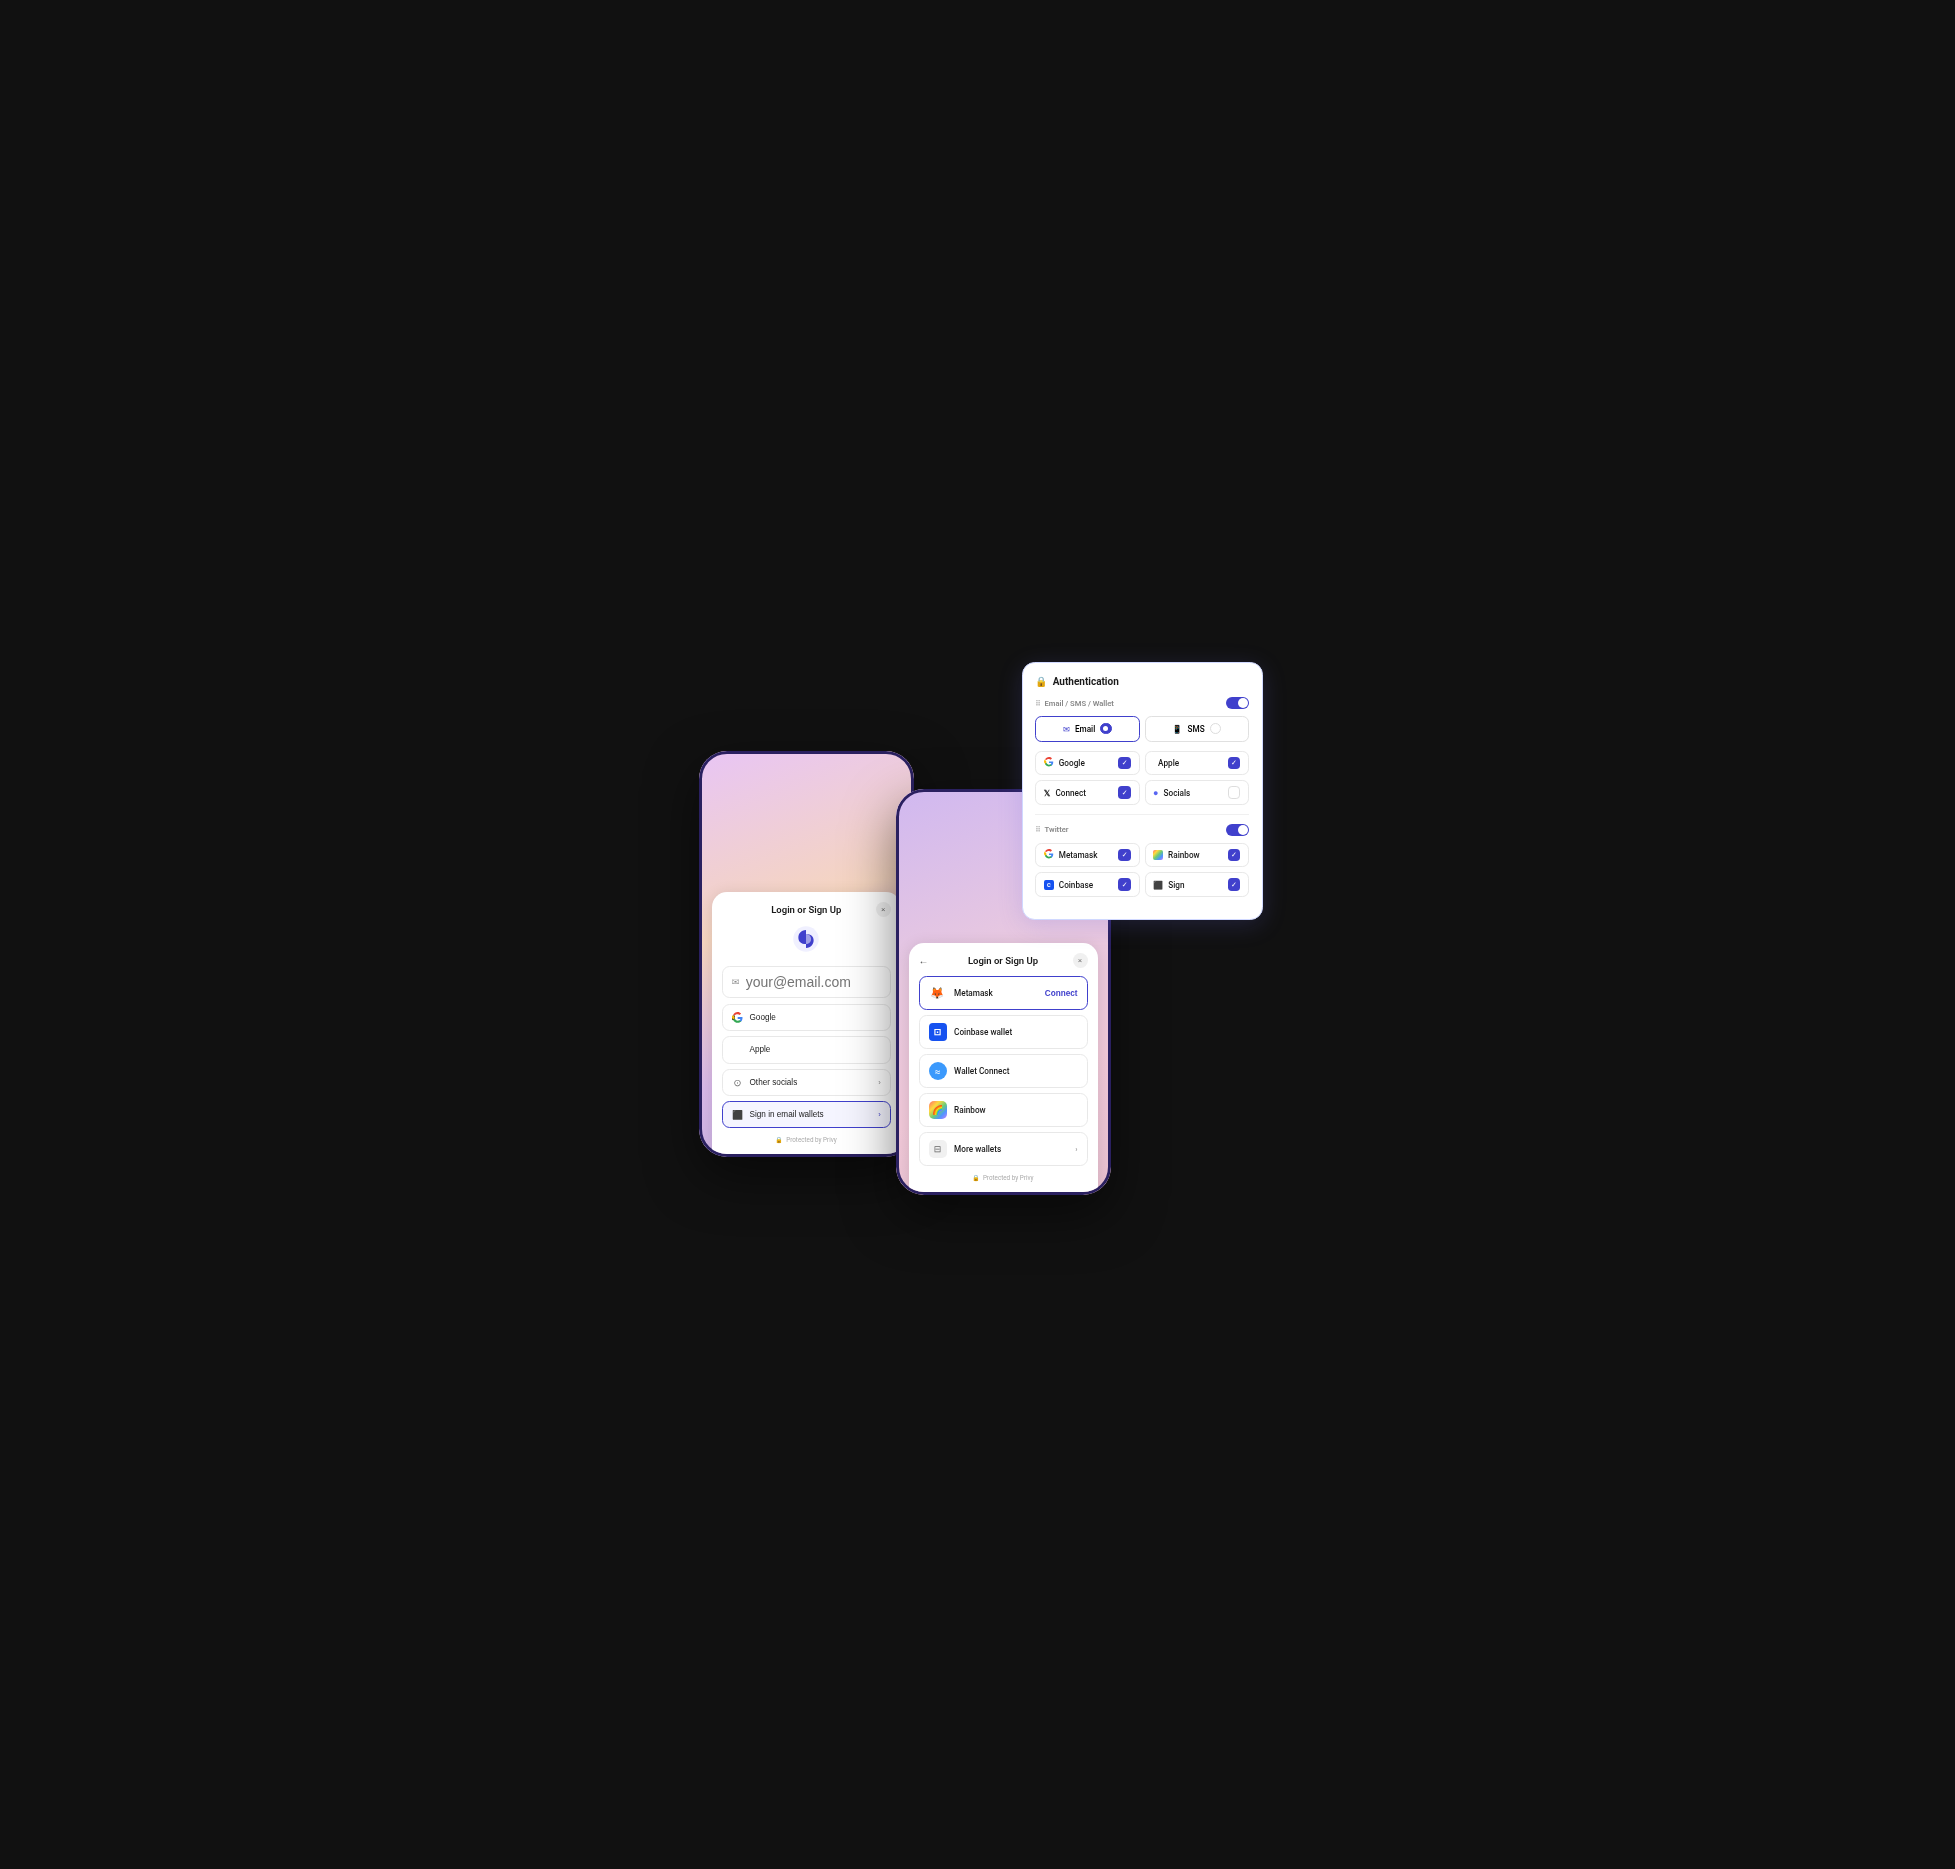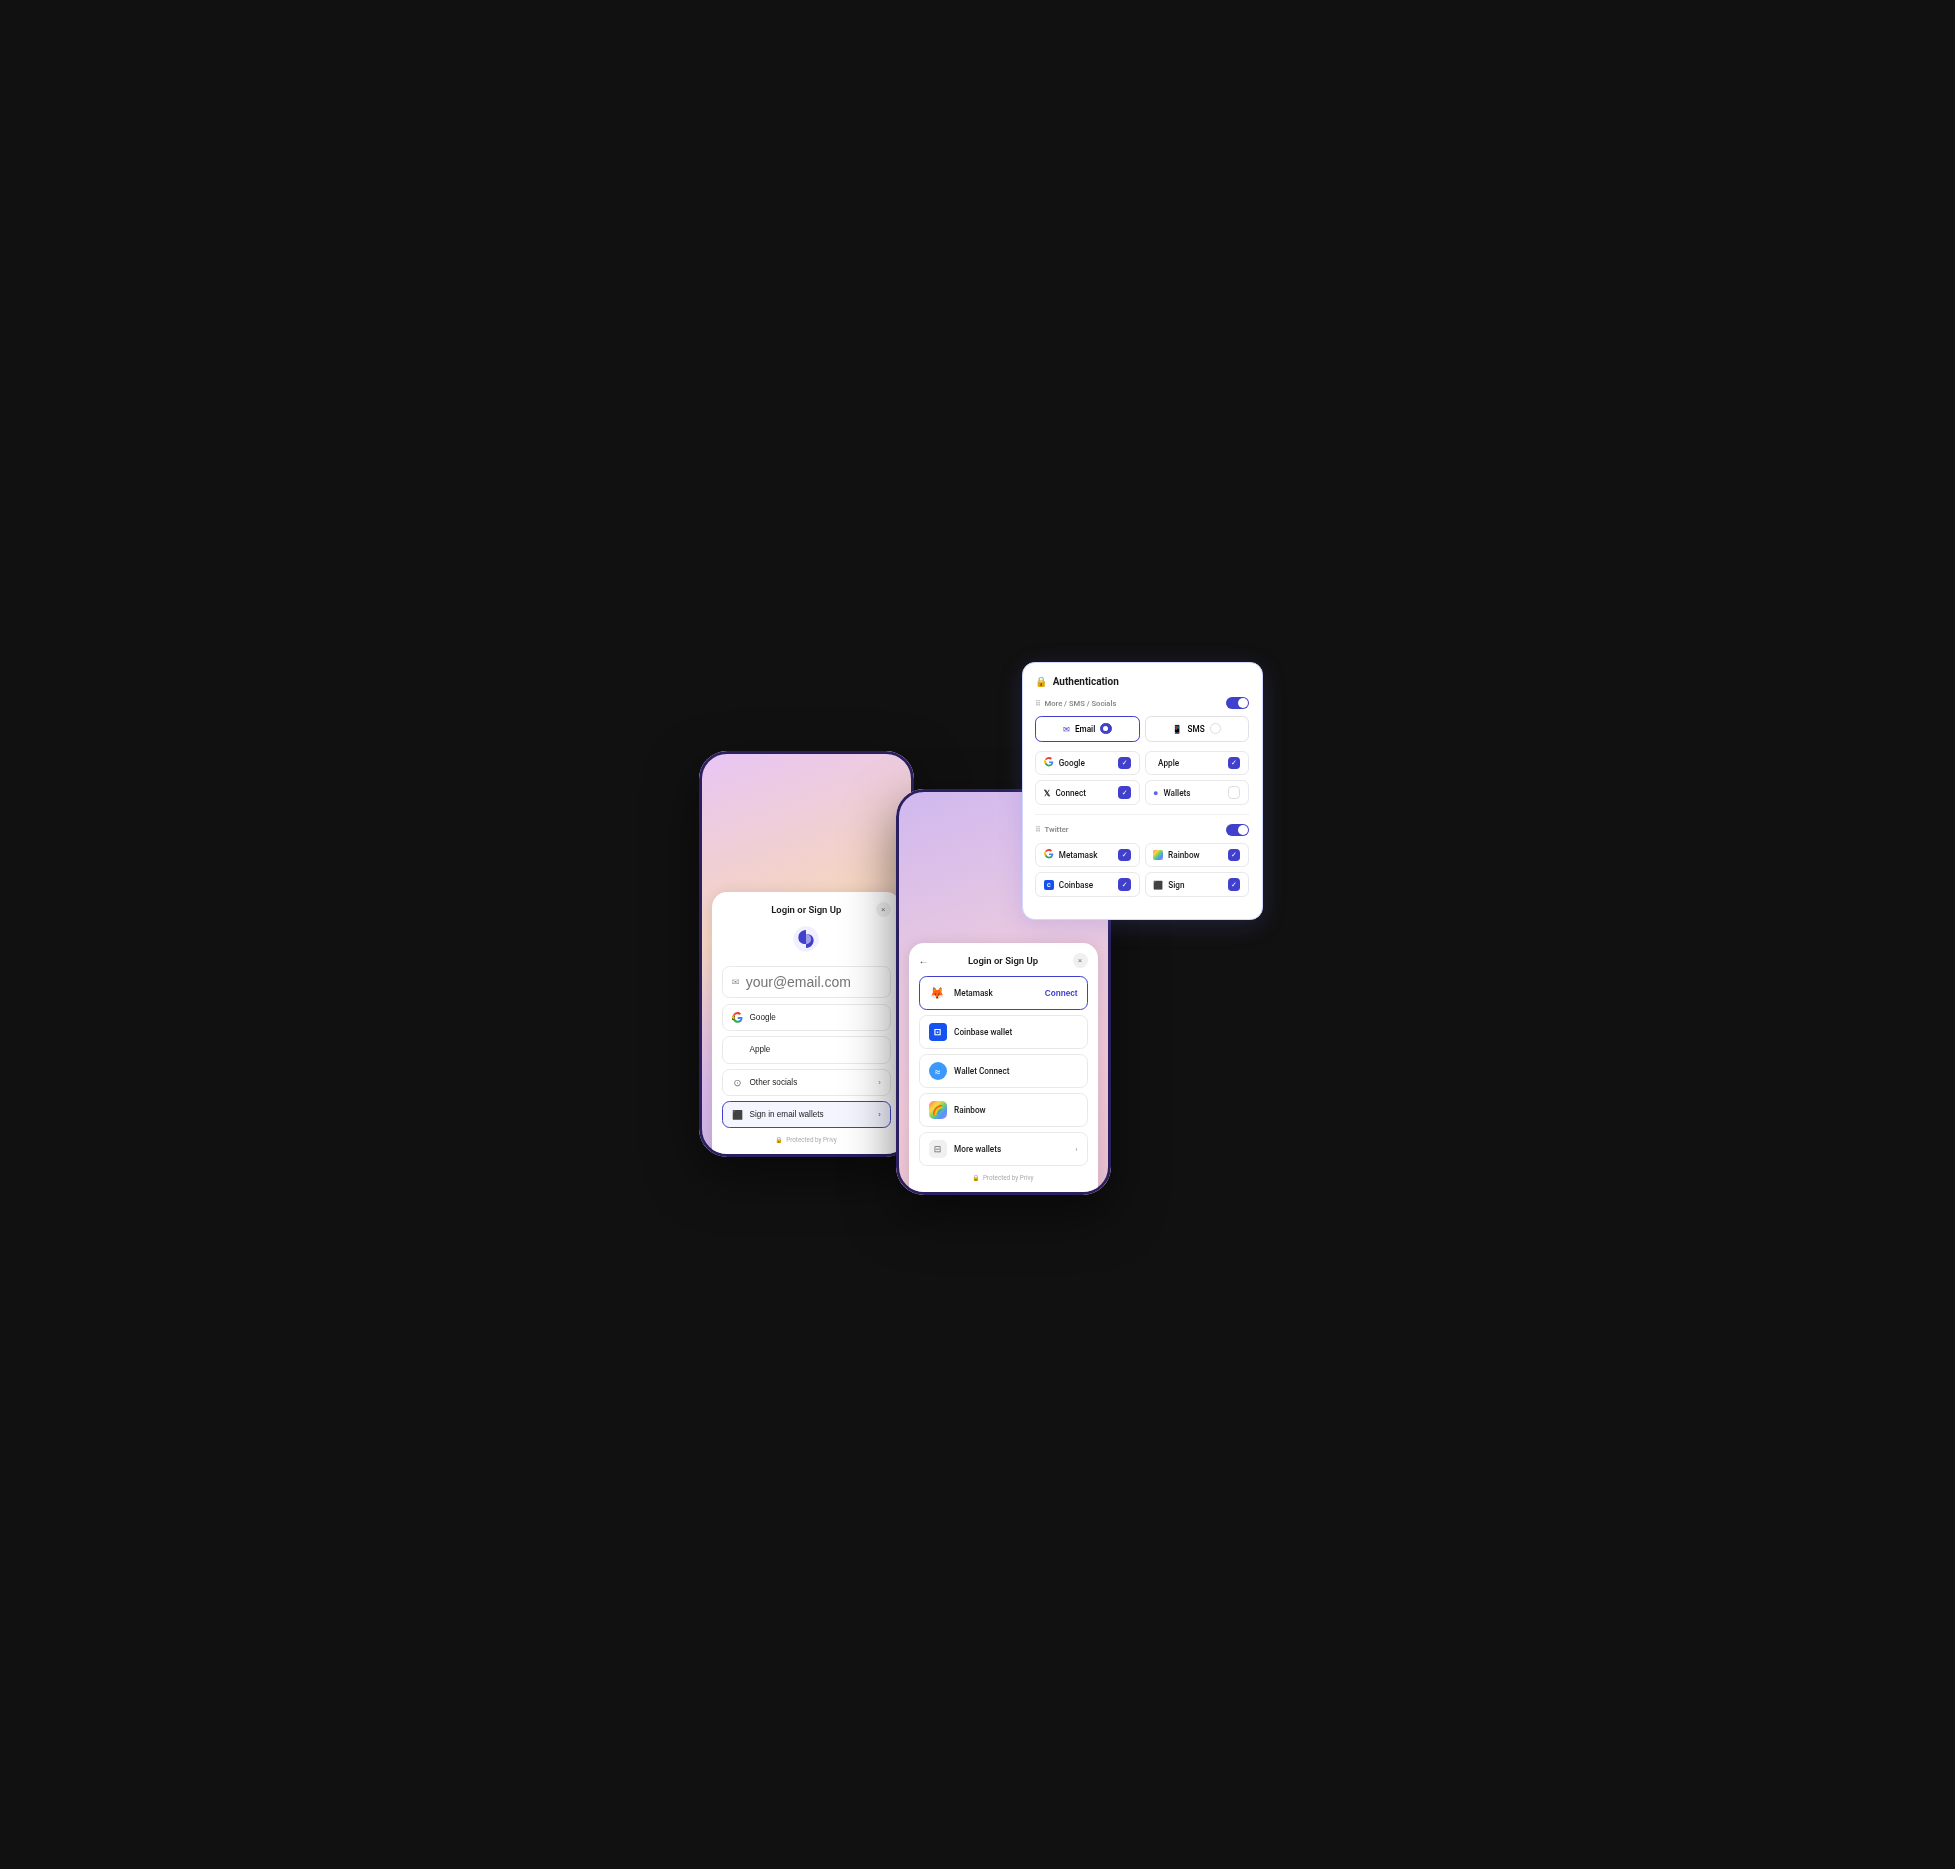--- a/index.html
+++ b/index.html
@@ -513,21 +513,21 @@
 
   <div class="auth-panel">
     <div class="auth-panel-title">
       <span>🔒</span>
       <span>Authentication</span>
     </div>
 
     <div class="section-row">
       <div class="section-label">
         <span class="drag-icon">⠿</span>
-        <span>More / SMS / Socials</span>
+        <span>Email / SMS / Wallet</span>
       </div>
       <div class="toggle"></div>
     </div>
 
     <div class="selector-row">
       <div class="selector-btn active">
         <span style="color:#4040cc;">✉</span>
         <span>Email</span>
         <div class="radio-circle filled"></div>
       </div>
@@ -567,21 +567,21 @@
         <div class="option-left">
           <span style="font-size:8.2px; font-weight:700; color:#1a1a1a;">𝕏</span>
           <span>Connect</span>
         </div>
         <div class="checkbox-checked">✓</div>
       </div>
 
       <div class="option-row">
         <div class="option-left">
           <span style="font-size:9px; color:#5865f2;">●</span>
-          <span>Wallets</span>
+          <span>Socials</span>
         </div>
         <div class="checkbox-empty"></div>
       </div>
     </div>
 
     <div class="panel-divider"></div>
 
     <div class="section-row">
       <div class="section-label">
         <span class="drag-icon">⠿</span>

